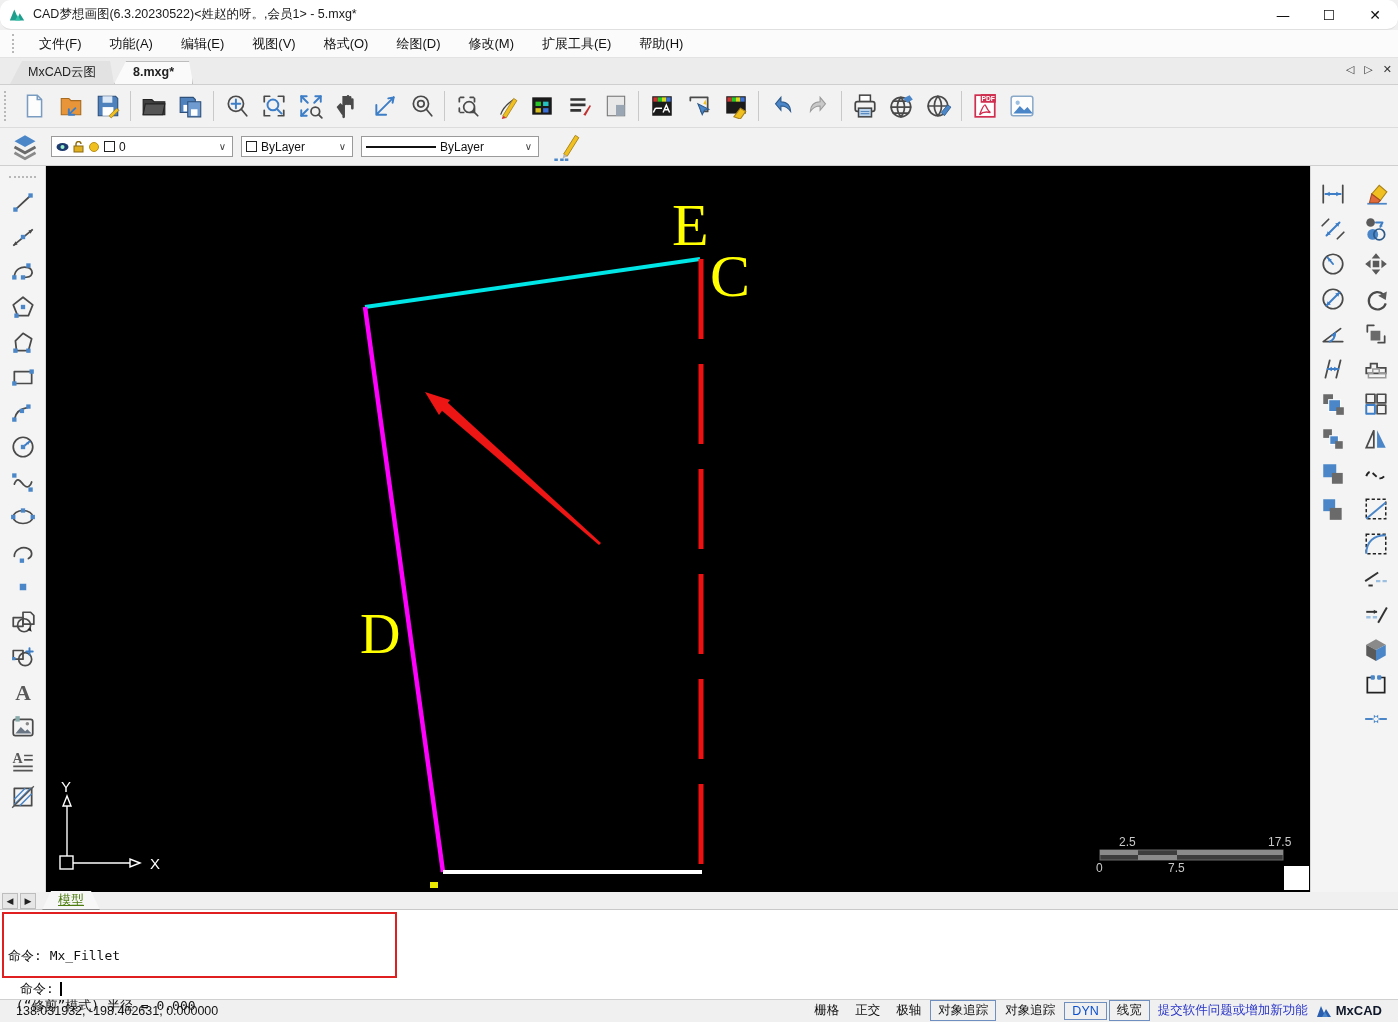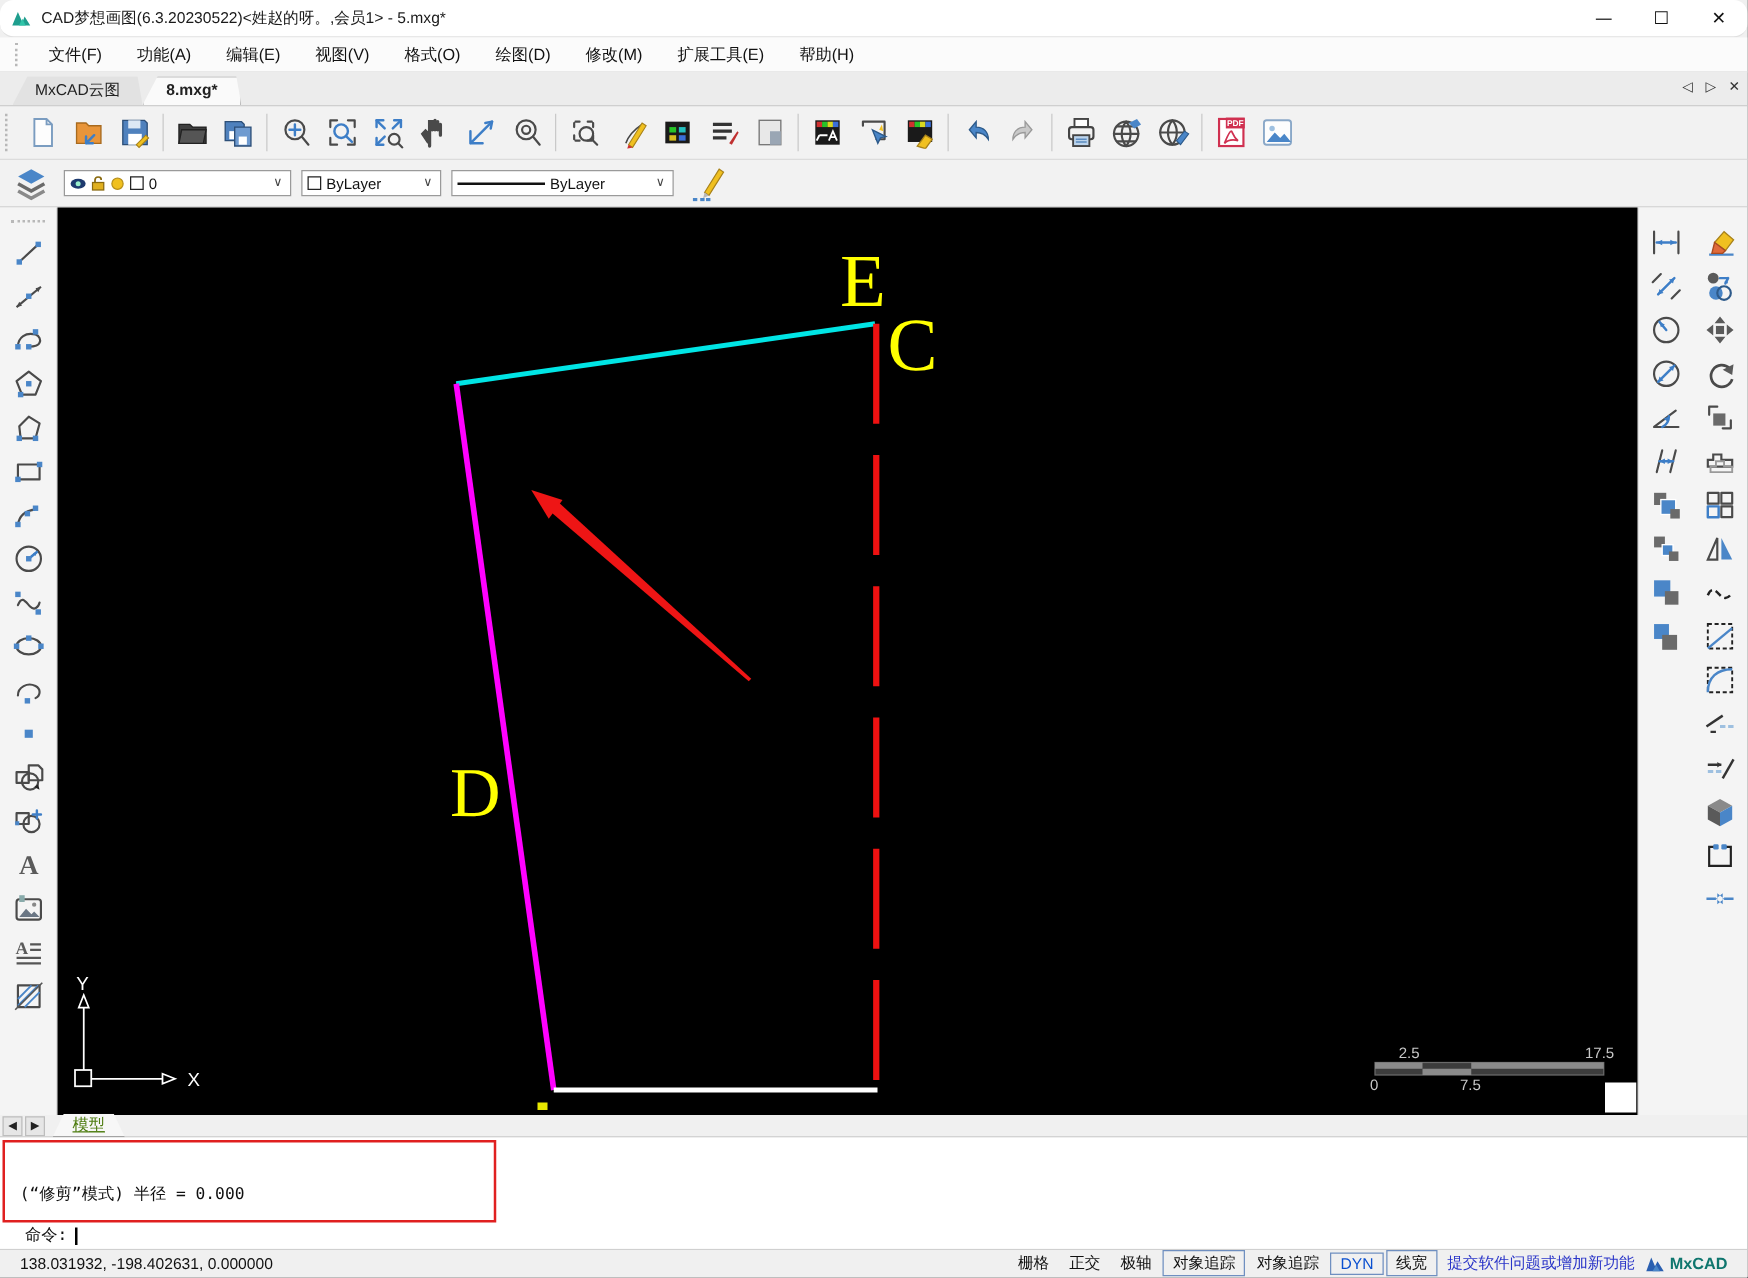--- a/index.html
+++ b/index.html
@@ -75,21 +75,21 @@
   .caret { width:2px; height:14px; background:#000; margin-left:6px; margin-top:1px; }
 
   
   .statusbar { height:22px; background:#f0f0f0; border-top:1px solid #d0d0d0; display:flex;
     align-items:center; font-size:12.5px; color:#111; padding:0 16px; }
   .coords { flex:1; }
   .stoggle { padding:1px 7px; margin-left:2px; }
   .stoggle.boxed { border:1px solid #6f8fc0; }
   .stoggle.blue { color:#0a4fd0; }
   .slink { color:#2a35c8; margin:0 8px; }
-  .brand { display:flex; align-items:center; gap:4px; color:#0f766e; font-weight:bold; font-size:13px;justify-content:flex-end; }
+  .brand { display:flex; align-items:center; gap:4px; color:#0f172a; font-weight:bold; font-size:13px;justify-content:flex-end; }
 
   .ic { stroke:#4a4a4a; fill:none; stroke-width:1.6; stroke-linecap:round; stroke-linejoin:round; }
   .icb { stroke:#3d7ec7; fill:none; stroke-width:1.8; stroke-linecap:round; stroke-linejoin:round; }
   .h { fill:#4a86c8; stroke:none; }
 </style>
 </head>
 <body>
 
 <div class="app">
 
@@ -727,20 +727,21 @@
   </div>
 
   <div class="modelrow">
     <span class="mr-btn">◀</span>
     <span class="mr-btn">▶</span>
     <span class="model-tab">模型</span>
   </div>
 
   <div class="cmdwin">
     <div class="cmd-history">
+      <div>命令: Mx_Fillet</div>
       <div> (“修剪”模式) 半径 = 0.000</div>
       
       
     </div>
     <div class="cmd-prompt">
       <span>命令:</span>
       <span class="caret"></span>
     </div>
   </div>
 

